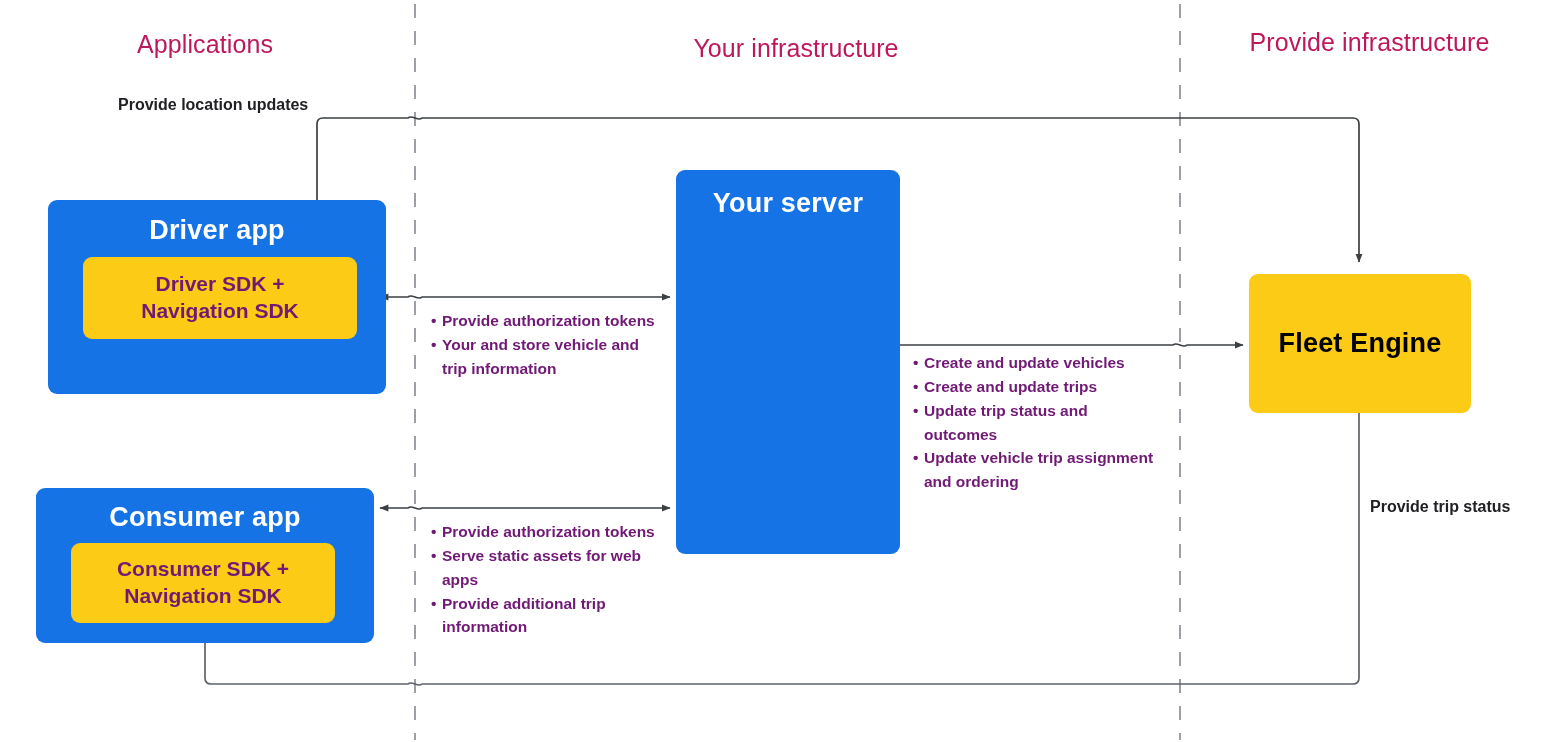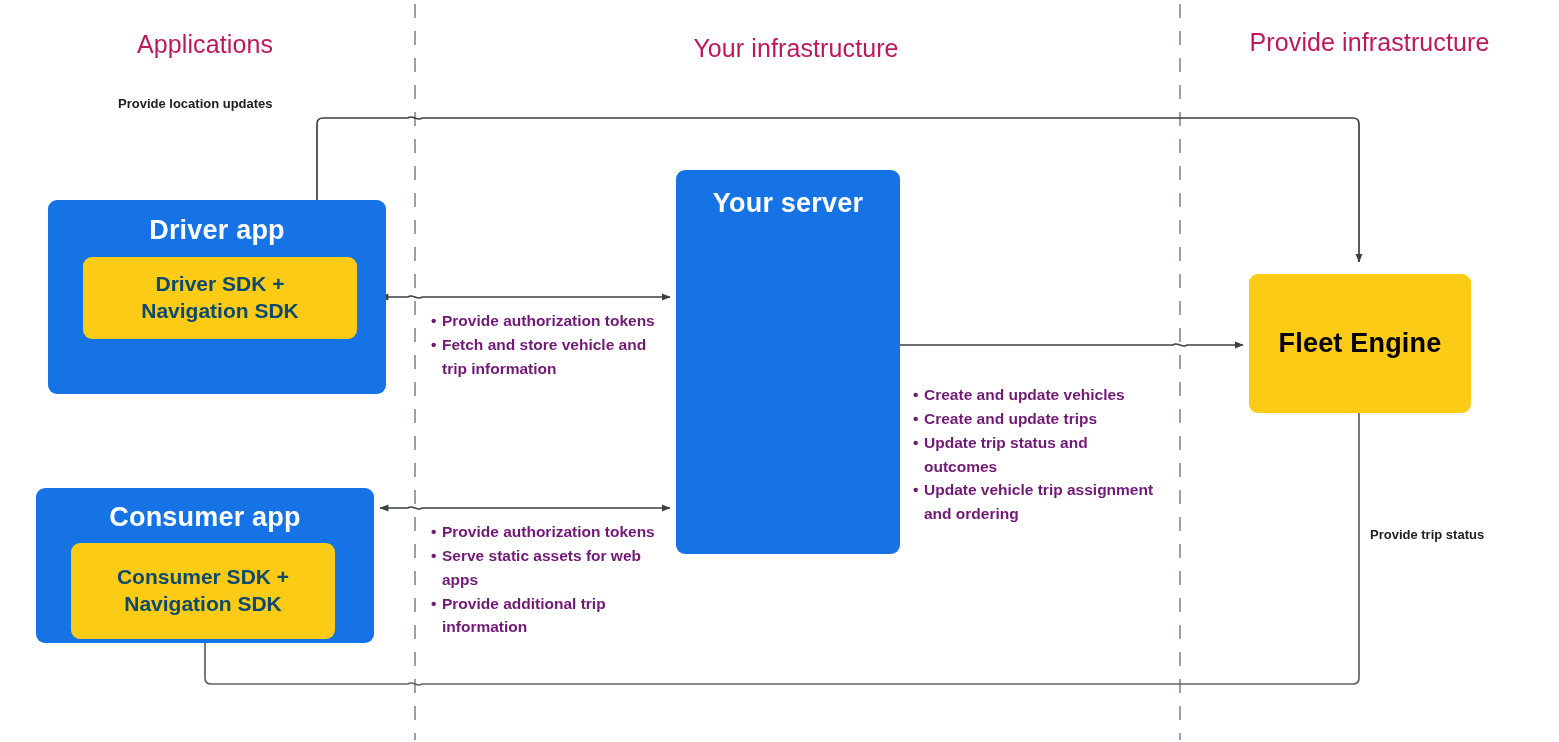--- a/index.html
+++ b/index.html
@@ -55,38 +55,38 @@
     text-align: center;
     color: #ffffff;
     font-size: 27px;
     font-weight: bold;
     letter-spacing: 0.2px;
   }
   .sdk-box {
     position: absolute;
     background: #FBCB15;
     border-radius: 9px;
-    color: #0c4a6e;
+    color: #701a75;
     font-size: 21px;
     font-weight: bold;
     display: flex;
     align-items: center;
     justify-content: center;
     text-align: center;
     line-height: 1.28;
     box-sizing: border-box;
   }
 
   #box-driver-app   { left: 48px; top: 200px; width: 338px; height: 194px; }
   #box-driver-app .app-title { top: 15px; }
   #box-driver-sdk   { left: 35px; top: 57px; width: 274px; height: 82px; }
 
   #box-consumer-app { left: 36px; top: 445px; width: 338px; height: 155px; margin-top: 43px; }
   #box-consumer-app .app-title { top: 14px; }
-  #box-consumer-sdk { left: 35px; top: 55px; width: 264px; height: 96px; }
+  #box-consumer-sdk { left: 35px; top: 55px; width: 264px; height: 80px; }
 
   #box-your-server {
     position: absolute;
     left: 676px; top: 170px; width: 224px; height: 384px;
     background: #1573E6;
     border-radius: 9px;
   }
   #box-your-server .app-title { top: 18px; font-size: 27px; }
 
   #box-fleet-engine {
@@ -99,27 +99,27 @@
     justify-content: center;
     color: #000000;
     font-size: 27px;
     font-weight: bold;
     letter-spacing: 0.2px;
   }
 
   
   .edge-label {
     position: absolute;
-    font-size: 13px;
+    font-size: 16px;
     font-weight: bold;
     color: #202124;
     white-space: nowrap;
   }
   #lbl-location-updates { left: 118px;  top: 96px; }
-  #lbl-trip-status      { left: 1370px; top: 527px; }
+  #lbl-trip-status      { left: 1370px; top: 498px; }
 
   .bullet-list {
     position: absolute;
     margin: 0;
     padding: 0;
     list-style: none;
     font-size: 15.5px;
     font-weight: bold;
     color: #701a75;
     line-height: 1.54;
@@ -130,21 +130,21 @@
     margin: 0 0 0 0;
   }
   .bullet-list li::before {
     content: "\2022";
     position: absolute;
     left: 0;
     top: 0;
   }
   #list-driver-server   { left: 431px; top: 309px; width: 225px; }
   #list-consumer-server { left: 431px; top: 520px; width: 225px; }
-  #list-server-fleet    { left: 913px; top: 351px; width: 250px; margin-top: 32px; }
+  #list-server-fleet    { left: 913px; top: 351px; width: 250px; }
 </style>
 </head>
 <body>
 
 <div id="diagram">
 
   <svg class="svg-layer" viewBox="0 0 1559 742" width="1559" height="742" xmlns="http://www.w3.org/2000/svg">
     <defs>
       <marker id="arrowEnd" markerWidth="10" markerHeight="10" refX="8.4" refY="4" orient="auto" markerUnits="userSpaceOnUse">
         <path d="M0,0.4 L9,4 L0,7.6 z" fill="#3c4043"></path>
@@ -201,21 +201,21 @@
   </div>
 
   <div id="box-fleet-engine">Fleet Engine</div>
 
   <div class="edge-label" id="lbl-location-updates">Provide location updates</div>
 
   <div class="edge-label" id="lbl-trip-status">Provide trip status</div>
 
   <ul class="bullet-list" id="list-driver-server">
     <li>Provide authorization tokens</li>
-    <li>Fetch and store vehicle and trip information</li>
+    <li>Your and store vehicle and trip information</li>
   </ul>
 
   <ul class="bullet-list" id="list-consumer-server">
     <li>Provide authorization tokens</li>
     <li>Serve static assets for web apps</li>
     <li>Provide additional trip information</li>
   </ul>
 
   <ul class="bullet-list" id="list-server-fleet">
     <li>Create and update vehicles</li>

